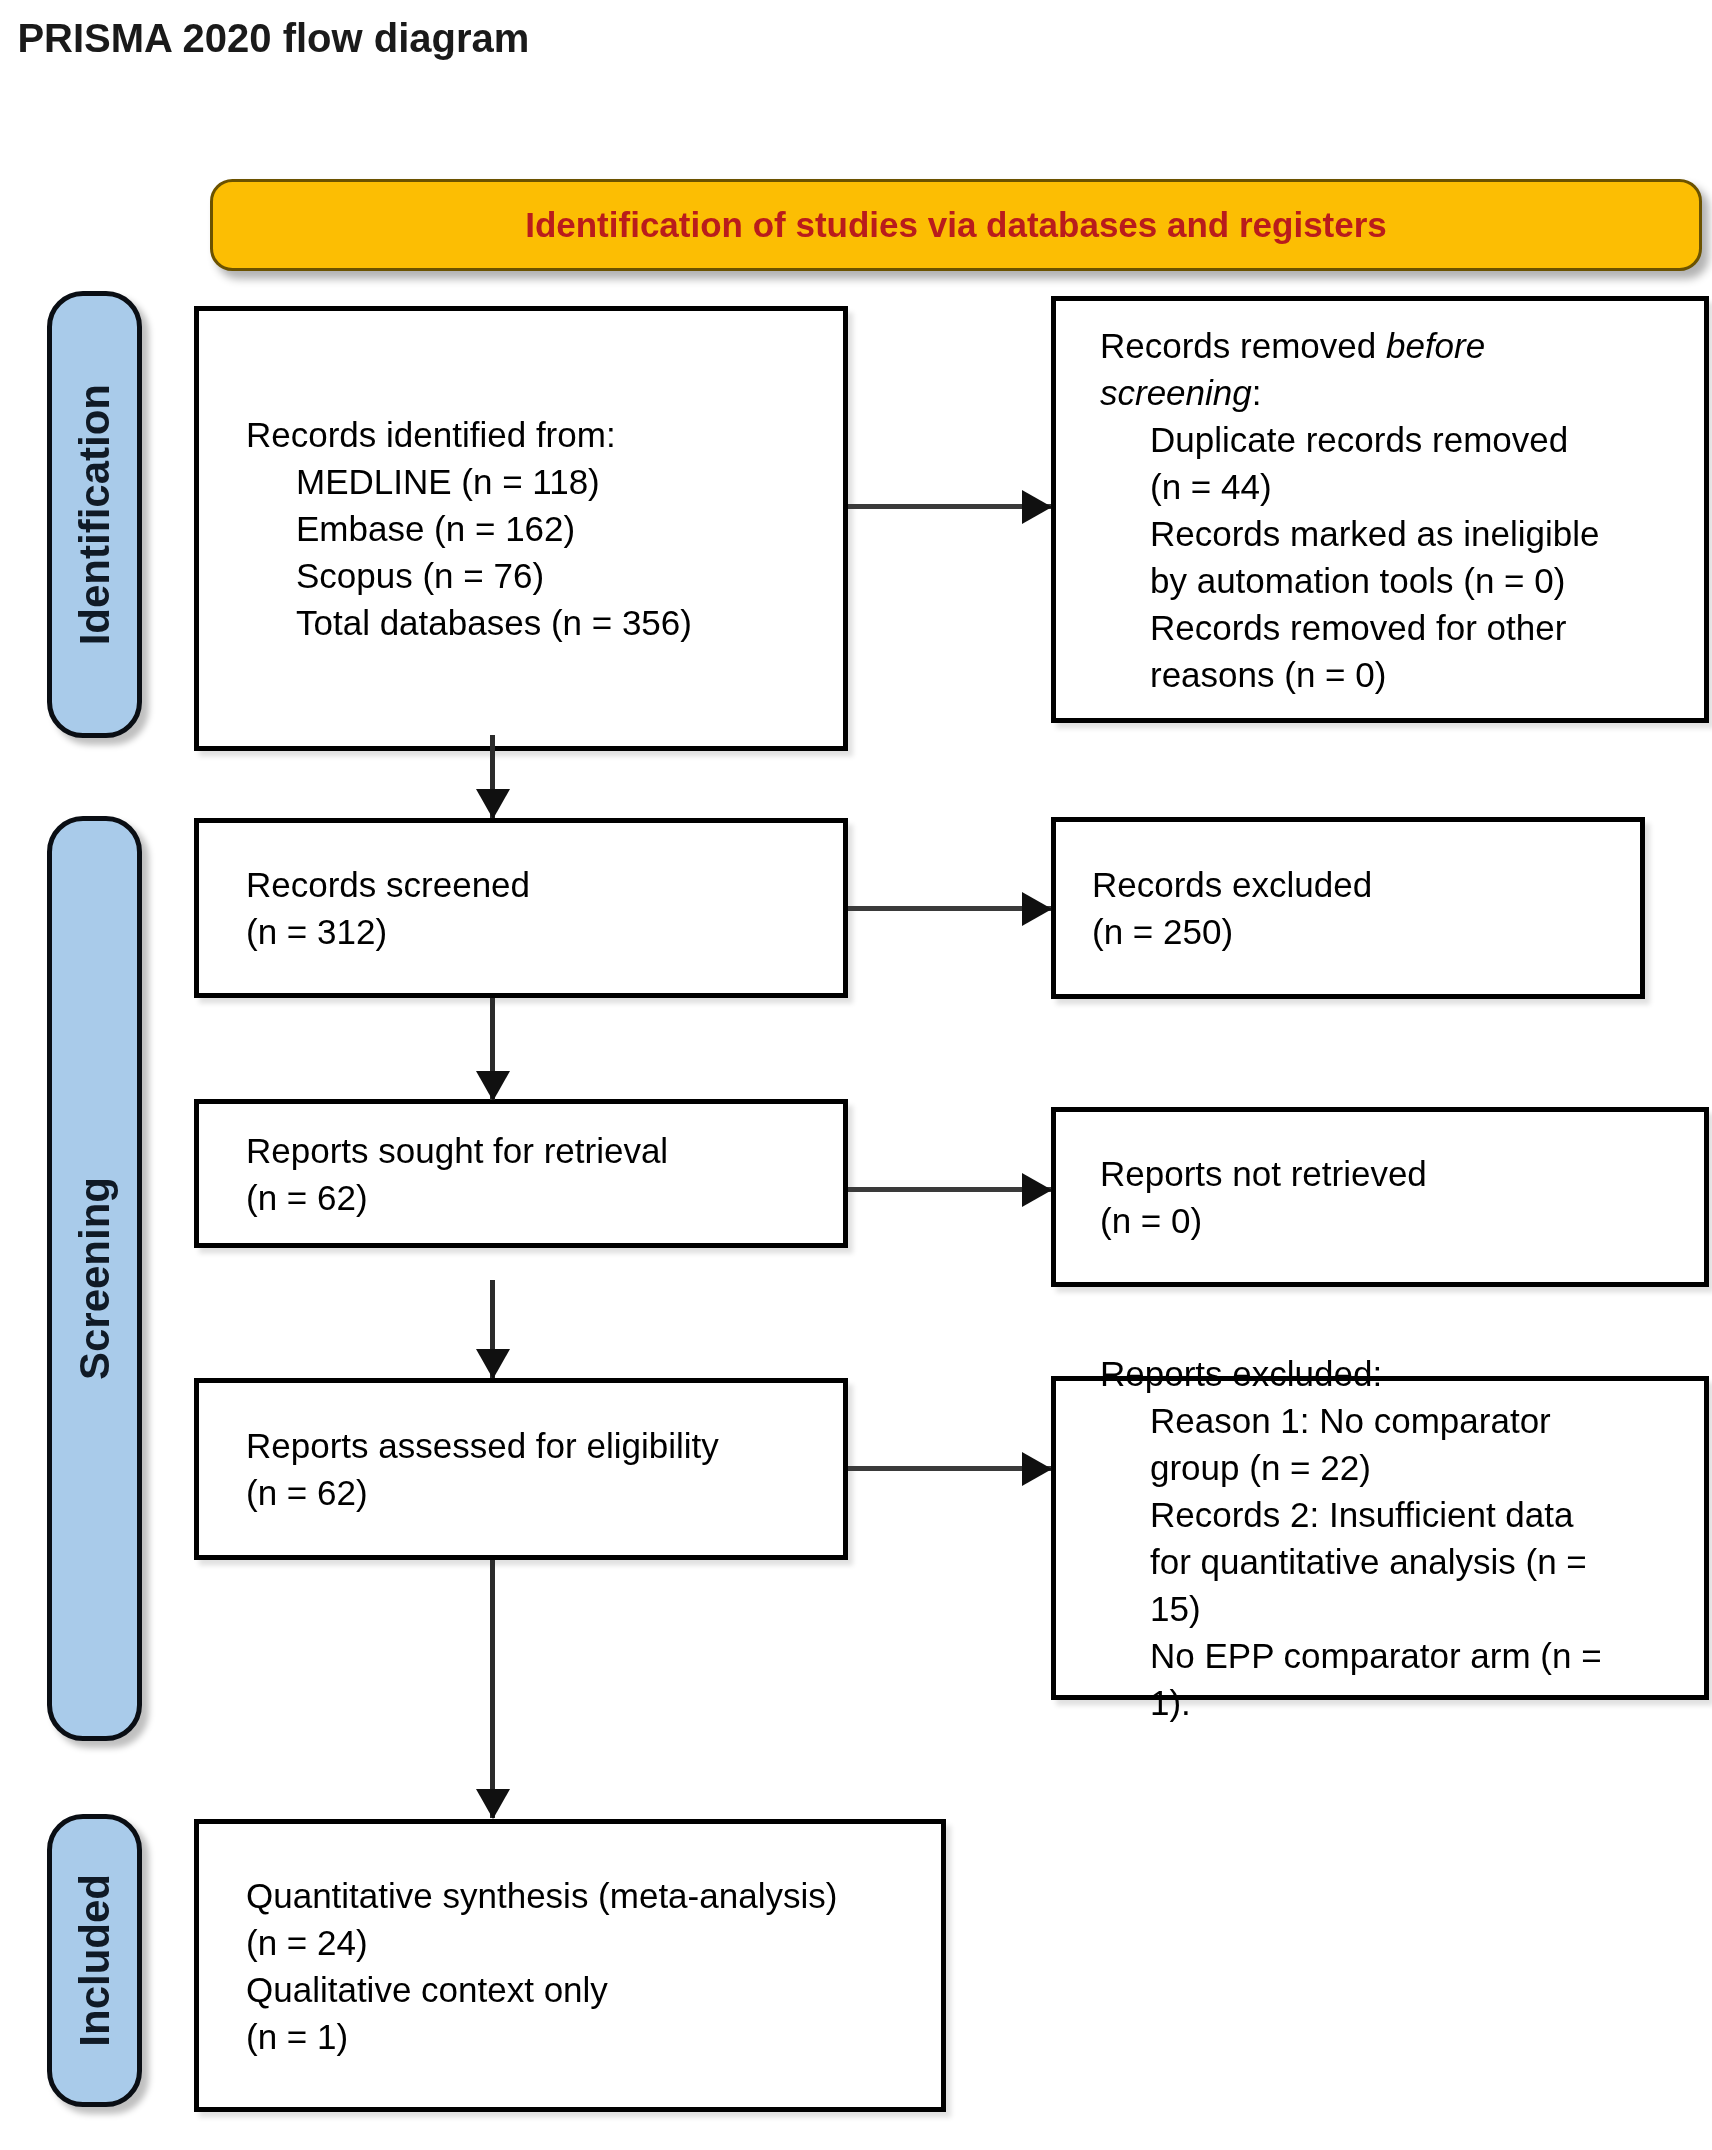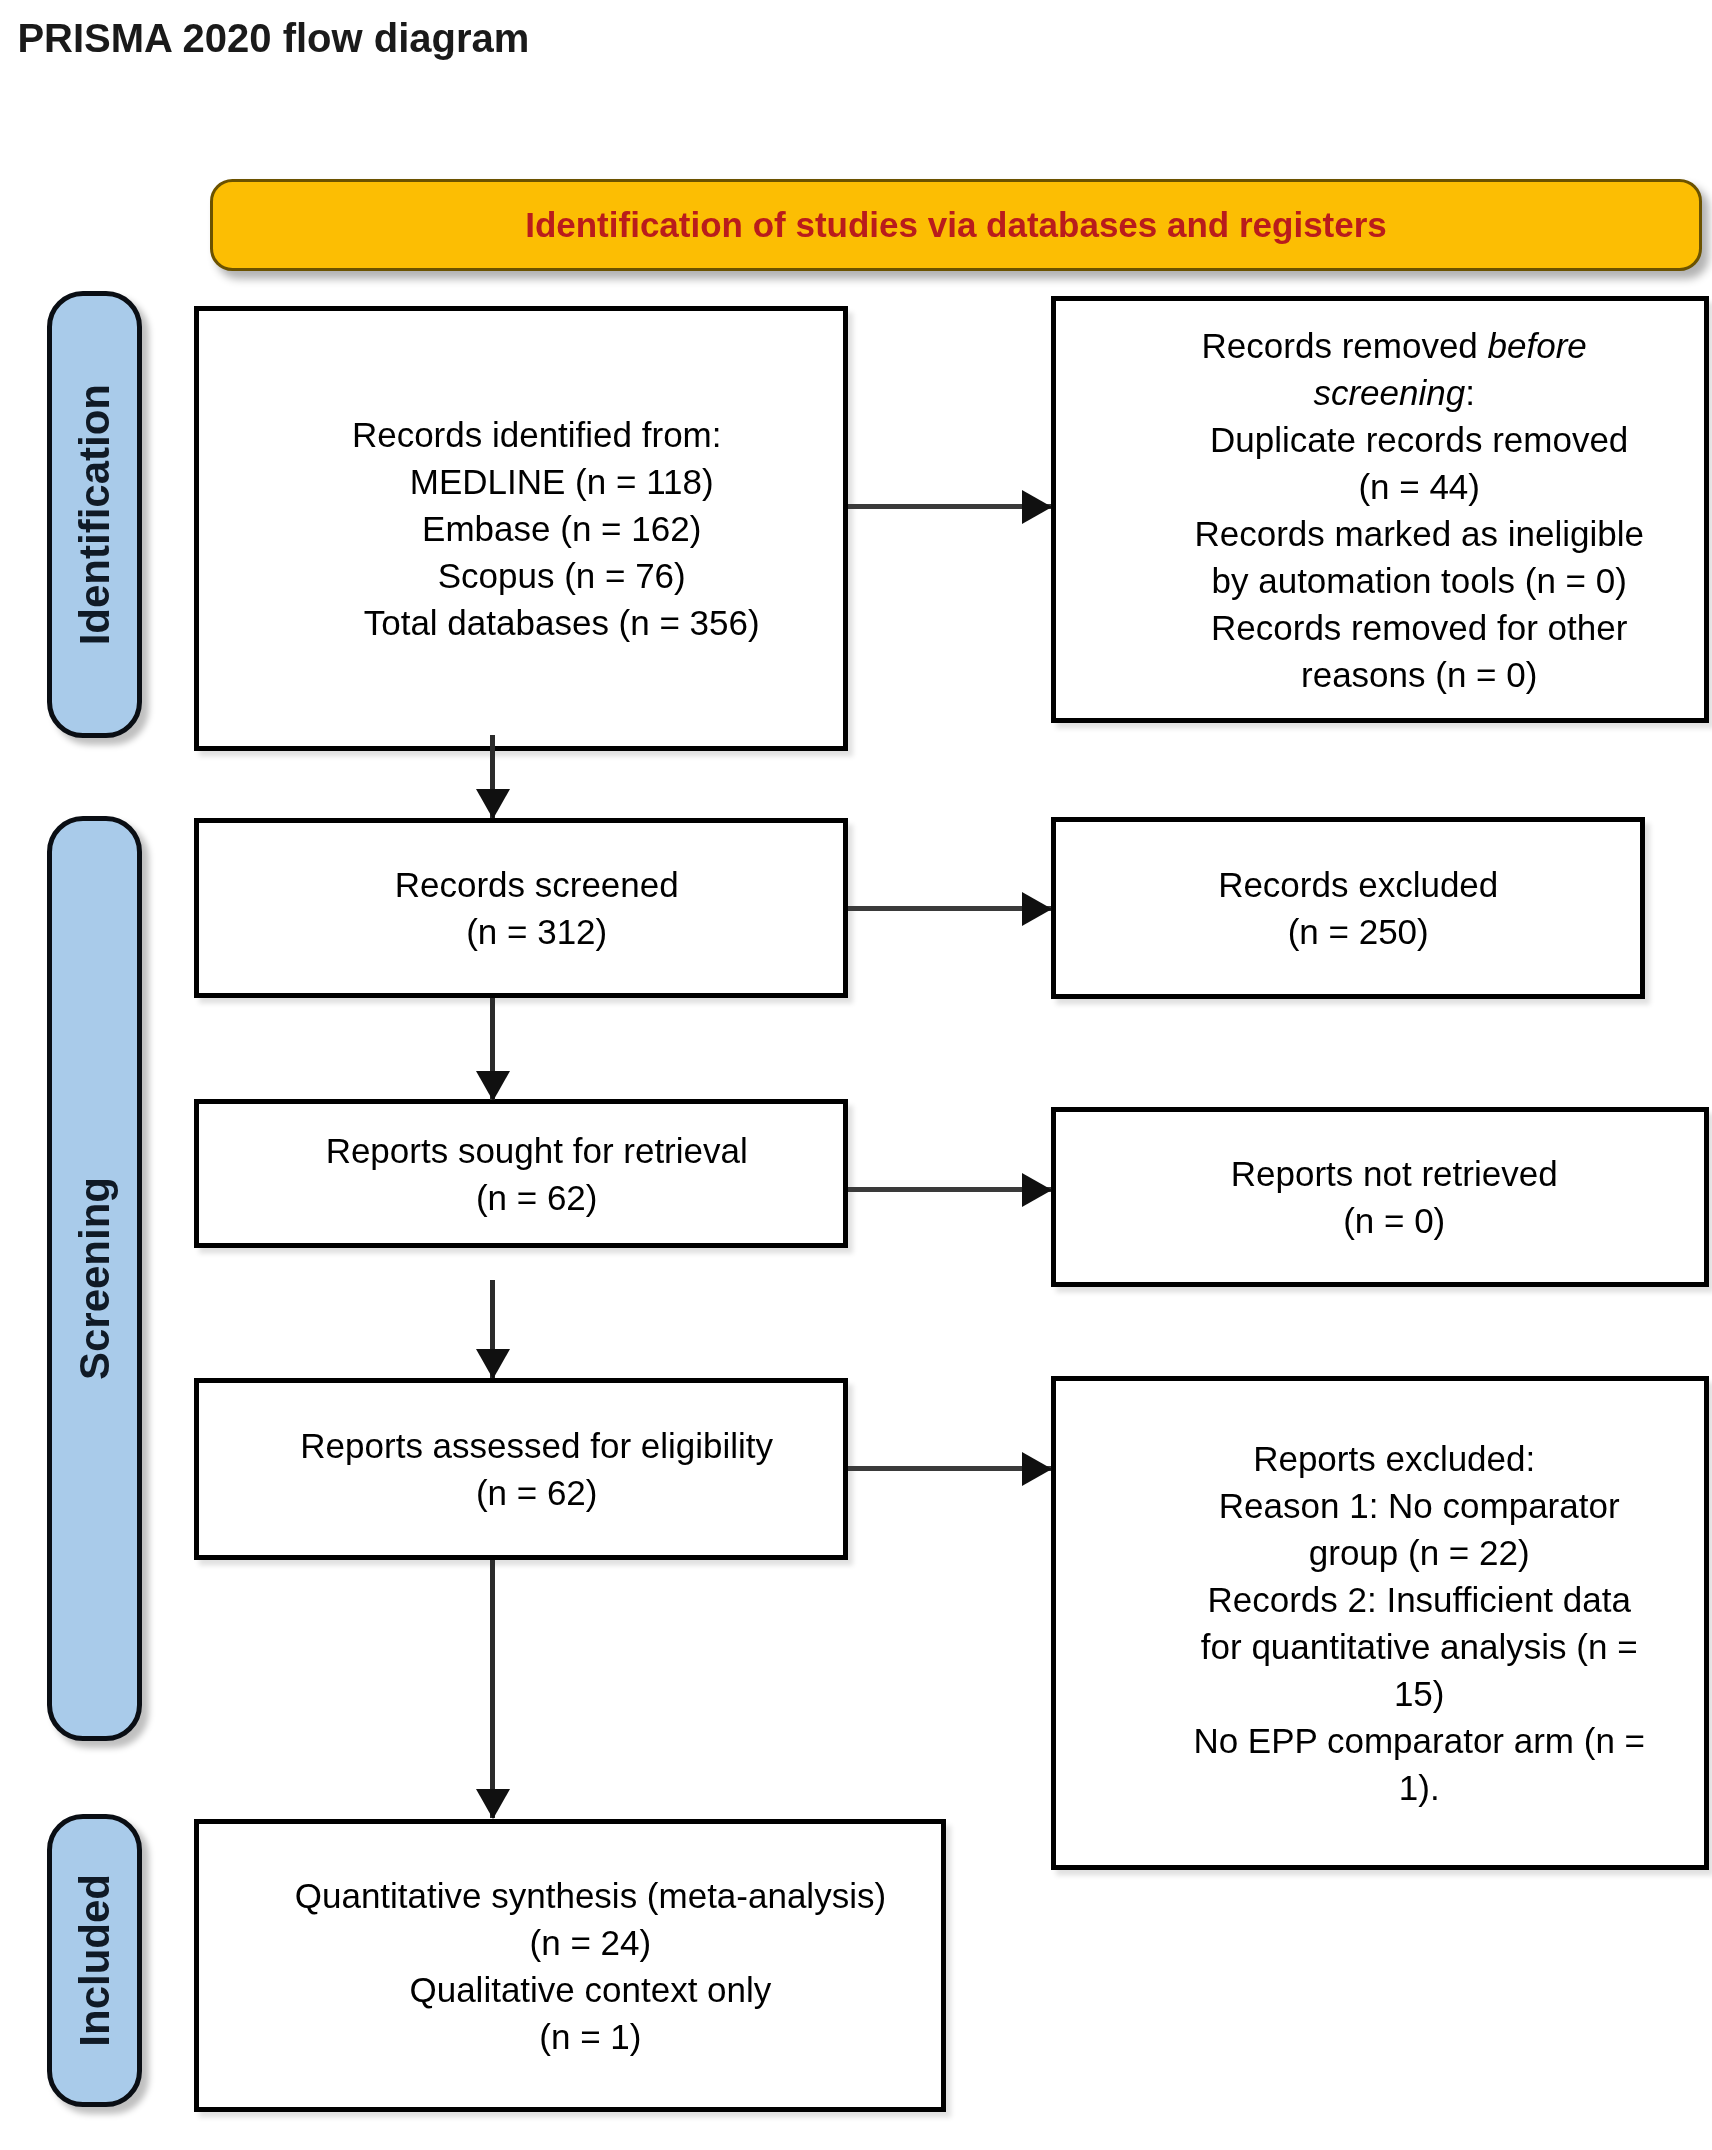--- a/index.html
+++ b/index.html
@@ -35,31 +35,31 @@
   .stage-screening{top:816px;height:925px;}
   .stage-included{top:1814px;height:293px;}
   
   .box{
     position:absolute;background:#ffffff;border:5.6px solid #000000;
     box-sizing:border-box;display:flex;flex-direction:column;justify-content:center;
     font-size:35px;line-height:47px;color:#000;
     padding:12.5px 15.6px 12.5px 47px;
     box-shadow:5px 6.2px 5px rgba(0,0,0,0.12);
   }
-  .box .line{white-space:nowrap;text-align:center;}
+  .box .line{white-space:nowrap;}
   .box .line.indent-1{padding-left:50px;}
   .box-b1{left:194px;top:306px;width:654px;height:445px;}
   .box-b2{left:194px;top:818px;width:654px;height:180px;}
   .box-b3{left:194px;top:1099px;width:654px;height:149px;}
   .box-b4{left:194px;top:1378px;width:654px;height:182px;}
   .box-b5{left:194px;top:1819px;width:752px;height:293px;padding-right:6.2px;}
   .box-r1{left:1051px;top:296px;width:658px;height:427px;padding-left:44px;}
   .box-r2{left:1051px;top:817px;width:594px;height:182px;padding-left:36px;}
   .box-r3{left:1051px;top:1107px;width:658px;height:180px;padding-left:44px;}
-  .box-r4{left:1051px;top:1376px;width:658px;height:494px;padding-left:44px;}
+  .box-r4{left:1051px;top:1376px;width:658px;height:324px;padding-left:44px;}
   
   .varrow{position:absolute;left:490px;width:5px;background:#2b2b2b;}
   .varrow::after{
     content:'';position:absolute;left:50%;bottom:-1.2px;transform:translateX(-50%);
     border-left:17.4px solid transparent;border-right:17.4px solid transparent;
     border-top:30px solid #101010;
   }
   .va1{top:735px;height:83px;}
   .va2{top:998px;height:102px;}
   .va3{top:1280px;height:98px;}

